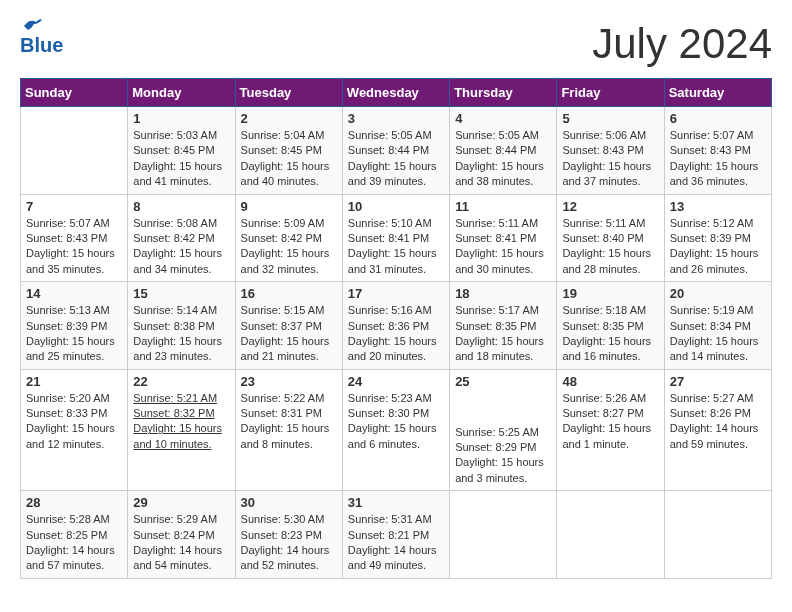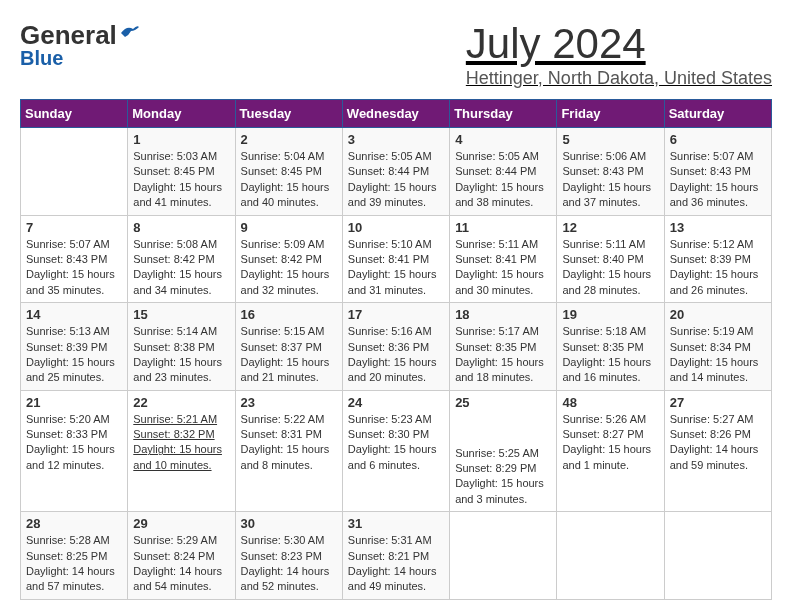--- a/index.html
+++ b/index.html
@@ -15,22 +15,21 @@
       justify-content: space-between;
       align-items: flex-start;
       margin-bottom: 10px;
     }
     .logo {
       display: flex;
       flex-direction: column;
       align-items: flex-start;
     }
     .title-area {
-      text-align: left;
-      text-decoration: underline;
+      text-align: center;
     }
     .month-title {
       font-size: 42px;
       color: #333;
       font-weight: normal;
     }
     .location-title {
       font-size: 18px;
       color: #555;
     }
@@ -78,30 +77,28 @@
       display: flex;
       align-items: center;
     }
   </style>
 </head>
 <body>
 
 <div class="header-area">
   <div class="logo">
     <div class="logo-wrapper">
-      <span style="font-size:26px;font-weight:bold;color:#333;">General</span>
       <svg width="22" height="22" viewBox="0 0 22 22" style="margin-left:2px;margin-top:-4px;">
         <path d="M2,10 Q8,2 14,6 Q18,2 20,4 Q16,8 12,8 Q10,12 6,14 Z" fill="#1a5fa8"></path>
       </svg>
     </div>
     <span style="font-size:20px;font-weight:bold;color:#1a5fa8;margin-top:-4px;">Blue</span>
   </div>
   <div class="title-area">
     <div class="month-title">July 2024</div>
-    <div class="location-title">Hettinger, North Dakota, United States</div>
   </div>
 </div>
 
 <table>
   <thead>
     <tr>
     <th>Sunday</th>
         <th>Monday</th>
         <th>Tuesday</th>
         <th>Wednesday</th>

